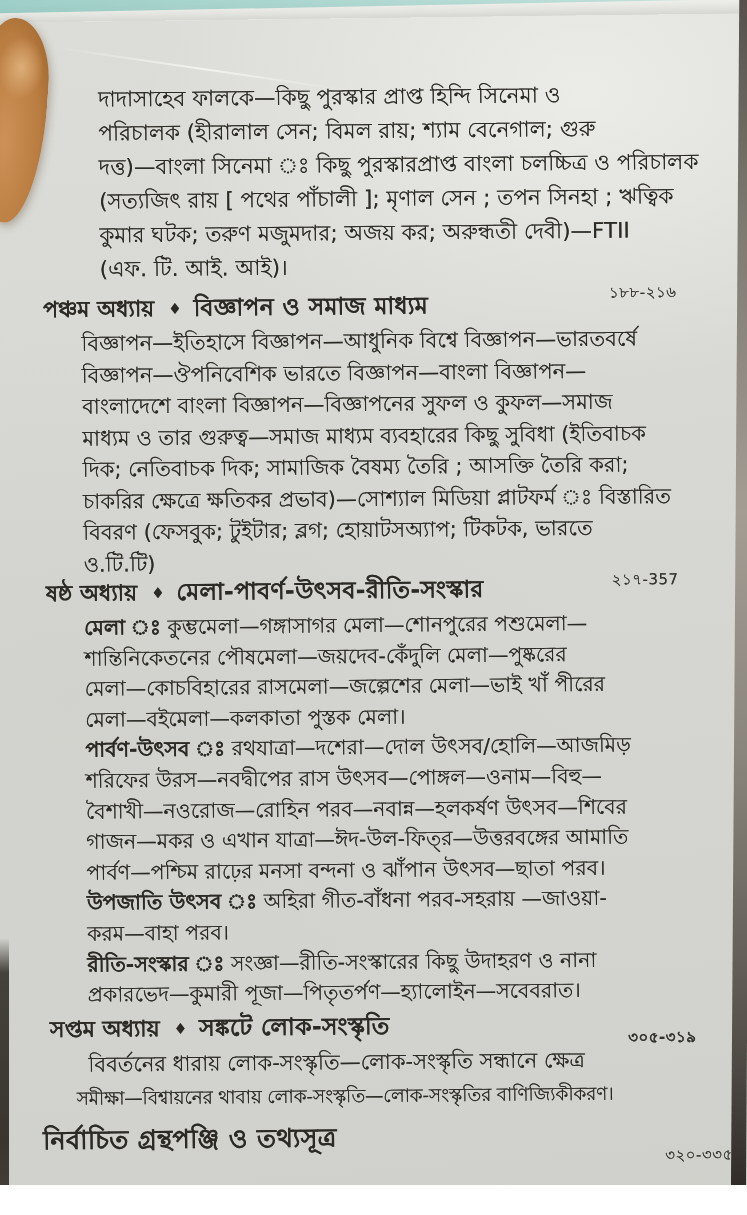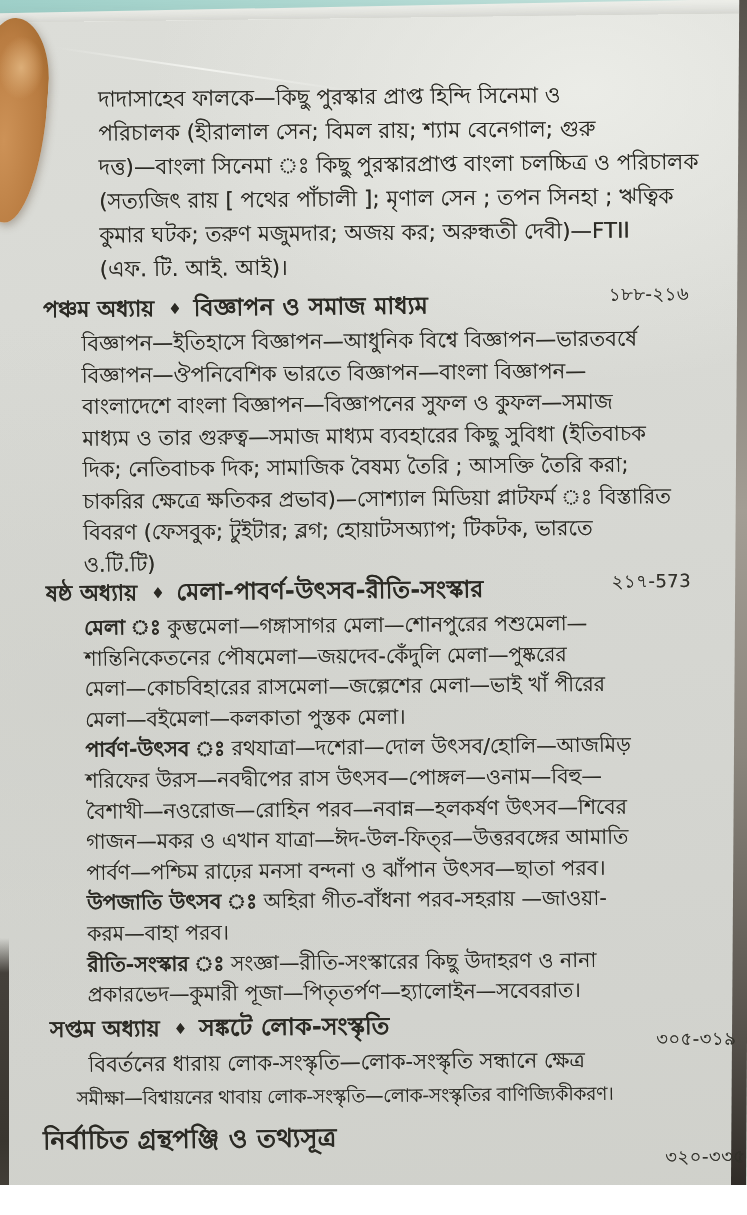--- a/index.html
+++ b/index.html
@@ -66,24 +66,24 @@
   .b7{top:1046px;left:84px;font-size:21px;line-height:33px;font-weight:500;}
   .b7 .line.small{font-size:18.5px;margin-left:-12px;letter-spacing:-.2px;}
   .blead{font-weight:700;}
   .heading{font-weight:700;}
   .h5{top:288px;left:46px;}
   .h6{top:572px;left:46px;}
   .h7{top:1008px;left:46px;}
   .heading .chlabel{font-size:22px;font-weight:700;}
   .heading .bullet{font-size:15px;margin:0 12px 0 14px;vertical-align:2px;}
   .heading .chtitle{font-size:23.5px;font-weight:700;letter-spacing:.3px;}
-  .pages{font-size:18px;color:#33322c;letter-spacing:.5px;font-weight:500;}
+  .pages{font-size:15px;color:#33322c;letter-spacing:.5px;font-weight:500;}
   .pg5{top:283px;left:612px;}
   .pg6{top:570px;left:612px;}
-  .pg7{top:1028px;left:652px;}
+  .pg7{top:1028px;left:624px;font-weight:bold;}
   .pgb{top:1146px;left:616px;margin-left:44px;}
   .bm{top:1118px;left:38px;font-size:25.5px;font-weight:700;letter-spacing:.3px;}
   .soft{text-shadow:0 0 .6px rgba(43,42,36,.65);}
 </style>
 </head>
 <body>
 
 <div class="photo">
   <div class="top-sliver"></div>
   <div class="page">
@@ -115,21 +115,21 @@
       <div class="line"><span>মাধ্যম ও তার গুরুত্ব—সমাজ মাধ্যম ব্যবহারের কিছু সুবিধা (ইতিবাচক</span></div>
       <div class="line"><span>দিক; নেতিবাচক দিক; সামাজিক বৈষম্য তৈরি ; আসক্তি তৈরি করা;</span></div>
       <div class="line"><span>চাকরির ক্ষেত্রে ক্ষতিকর প্রভাব)—সোশ্যাল মিডিয়া প্লাটফর্ম ঃ বিস্তারিত</span></div>
       <div class="line"><span>বিবরণ (ফেসবুক; টুইটার; ব্লগ; হোয়াটসঅ্যাপ; টিকটক, ভারতে</span></div>
       <div class="line"><span>ও.টি.টি)</span></div>
     </div>
 
     <div class="heading h6">
       <span class="chlabel">ষষ্ঠ অধ্যায়</span><span class="bullet">♦</span><span class="chtitle">মেলা-পাবর্ণ-উৎসব-রীতি-সংস্কার</span>
     </div>
-    <div class="pages pg6">২১৭-573</div>
+    <div class="pages pg6">২১৭-357</div>
     <div class="para b6">
       <div class="line"><span class="blead">মেলা ঃ</span><span> কুম্ভমেলা—গঙ্গাসাগর মেলা—শোনপুরের পশুমেলা—</span></div>
       <div class="line"><span>শান্তিনিকেতনের পৌষমেলা—জয়দেব-কেঁদুলি মেলা—পুষ্করের</span></div>
       <div class="line"><span>মেলা—কোচবিহারের রাসমেলা—জল্পেশের মেলা—ভাই খাঁ পীরের</span></div>
       <div class="line"><span>মেলা—বইমেলা—কলকাতা পুস্তক মেলা।</span></div>
       <div class="line"><span class="blead">পার্বণ-উৎসব ঃ</span><span> রথযাত্রা—দশেরা—দোল উৎসব/হোলি—আজমিড়</span></div>
       <div class="line"><span>শরিফের উরস—নবদ্বীপের রাস উৎসব—পোঙ্গল—ওনাম—বিহু—</span></div>
       <div class="line"><span>বৈশাখী—নওরোজ—রোহিন পরব—নবান্ন—হলকর্ষণ উৎসব—শিবের</span></div>
       <div class="line"><span>গাজন—মকর ও এখান যাত্রা—ঈদ-উল-ফিত্‌র—উত্তরবঙ্গের আমাতি</span></div>
       <div class="line"><span>পার্বণ—পশ্চিম রাঢ়ের মনসা বন্দনা ও ঝাঁপান উৎসব—ছাতা পরব।</span></div>

